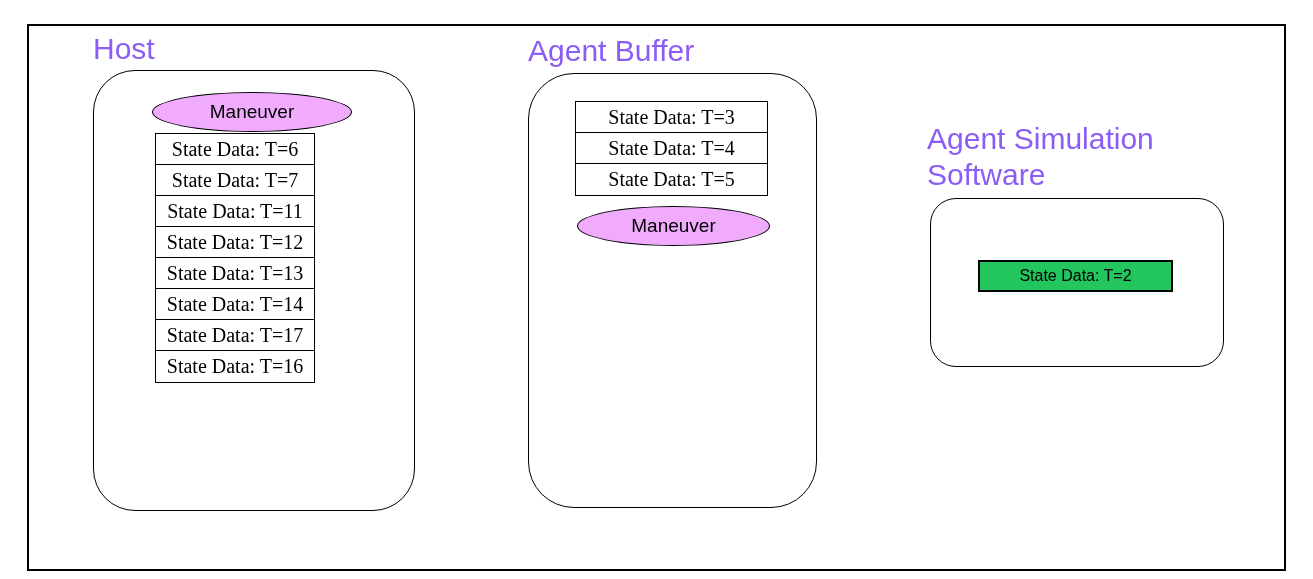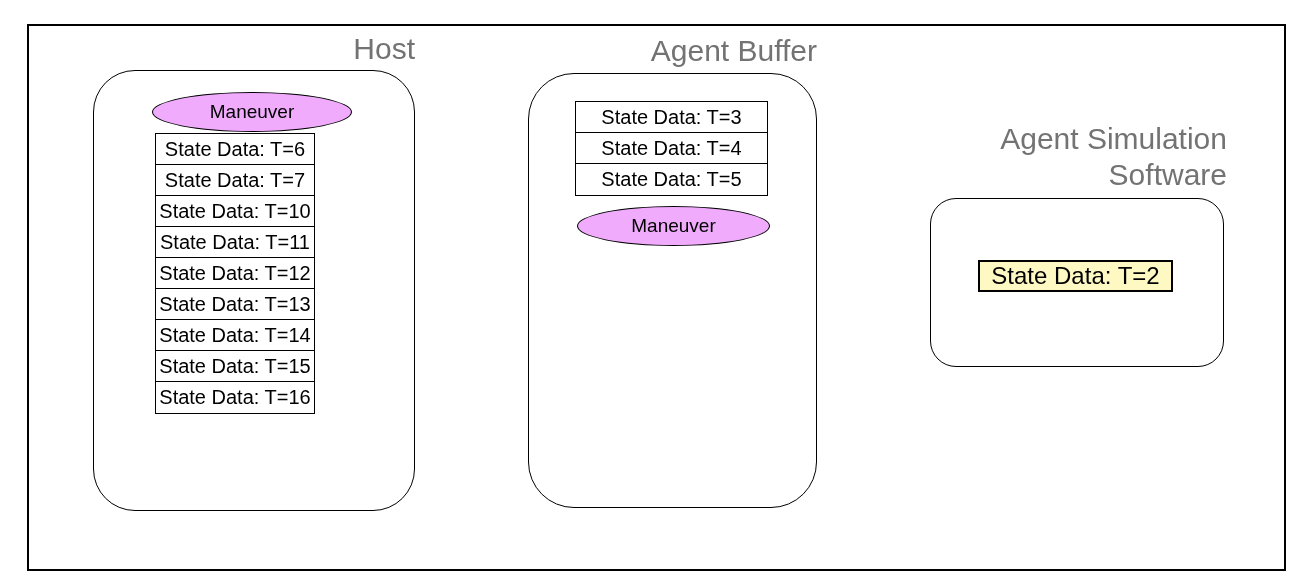--- a/index.html
+++ b/index.html
@@ -16,52 +16,52 @@
   .outer-frame {
     left: 27px; top: 24px;
     width: 1259px; height: 547px;
     border: 2px solid #000000;
     background: #ffffff;
   }
 
   .section-title {
     font-size: 30px;
     line-height: 36px;
-    text-align: right;
-    color: #737373;
+    text-align: left;
+    color: #8b5cf6;
     white-space: nowrap;
   }
   .section-title.wrap { white-space: normal; }
 
   .container-round {
     border: 1.5px solid #000000;
     background: #ffffff;
   }
 
-  .stack { display: flex; flex-direction: column; }
+  .stack { display: flex; flex-direction: column; font-family: Liberation Serif, serif; }
   .state-row {
     height: 32.5px;
     border: 1.5px solid #000000;
     background: #ffffff;
     margin-top: -1.5px;
     display: flex;
     align-items: center;
     justify-content: center;
     font-size: 20px;
     color: #000000;
   }
   .stack .state-row:first-child { margin-top: 0; }
 
   .single-box {
     border: 2px solid #000000;
-    background: #fef9c3;
+    background: #22c55e;
     display: flex;
     align-items: center;
     justify-content: center;
-    font-size: 24px;
+    font-size: 16px;
     color: #000000;
   }
 
   .maneuver-ellipse {
     border: 1.5px solid #000000;
     border-radius: 50%;
     background: #f0abfc;
     display: flex;
     align-items: center;
     justify-content: center;
@@ -92,26 +92,25 @@
 <div class="abs outer-frame"></div>
 
 <div class="abs section-title host-title">Host</div>
 <div class="abs container-round host-container"></div>
 <div class="abs maneuver-ellipse host-maneuver">
   <span>Maneuver</span>
 </div>
 <div class="abs stack host-stack">
   <div class="state-row">State Data: T=6</div>
   <div class="state-row">State Data: T=7</div>
-  <div class="state-row">State Data: T=10</div>
   <div class="state-row">State Data: T=11</div>
   <div class="state-row">State Data: T=12</div>
   <div class="state-row">State Data: T=13</div>
   <div class="state-row">State Data: T=14</div>
-  <div class="state-row">State Data: T=15</div>
+  <div class="state-row">State Data: T=17</div>
   <div class="state-row">State Data: T=16</div>
 </div>
 
 <div class="abs section-title buffer-title">Agent Buffer</div>
 <div class="abs container-round buffer-container"></div>
 <div class="abs stack buffer-stack">
   <div class="state-row">State Data: T=3</div>
   <div class="state-row">State Data: T=4</div>
   <div class="state-row">State Data: T=5</div>
 </div>

